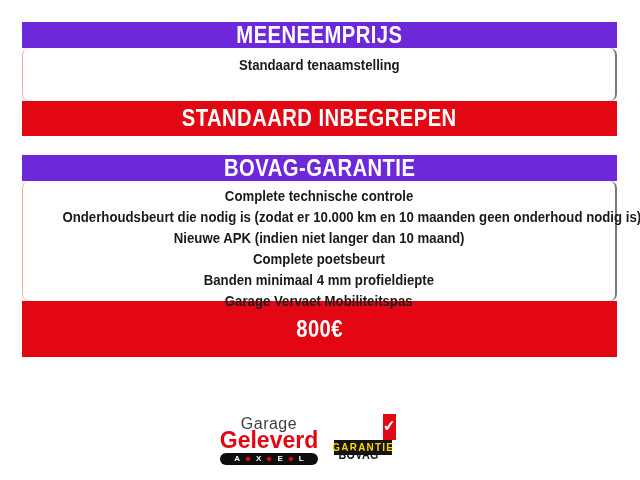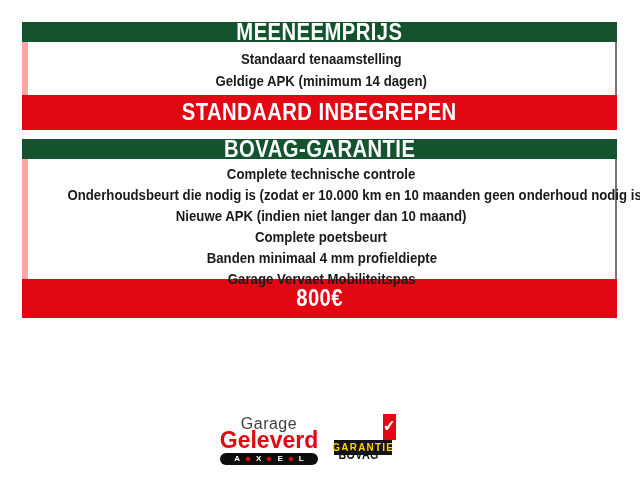--- a/index.html
+++ b/index.html
@@ -2,33 +2,34 @@
 <html><head>
 <meta charset="utf-8">
 <style>
   html,body{margin:0;padding:0;}
   body{
     width:640px;height:480px;background:#ffffff;position:relative;overflow:hidden;
     font-family:"Liberation Sans",sans-serif;-webkit-font-smoothing:antialiased;
   }
   .panel{position:absolute;left:22px;width:595px;}
   #panel-top{top:22px;}
-  #panel-bottom{top:139px;}
+  #panel-bottom{top:155px;}
   .bar{width:100%;display:flex;align-items:center;justify-content:center;}
-  .bar.black{background:#14532d;height:20px;}
+  .bar.black{background:#6d28d9;height:26px;}
   .bar.red{background:#e30613;height:35px;align-items:center;}
-  .bar.red.tall{height:39px;}
+  .bar.red.tall{height:56px;}
   .bar-text{
     color:#ffffff;font-weight:bold;font-size:23px;letter-spacing:.5px;
     display:inline-block;transform:scaleX(0.88);white-space:nowrap;
   }
   .panel-body{
     background:#ffffff;box-sizing:border-box;
-    border-left:6px solid #fca5a5;border-right:2px solid #77787b;
+    border-left:1px solid #fca5a5;border-right:2px solid #77787b;
     text-align:center;
+    border-radius:7px;
   }
   #panel-top .panel-body{height:53px;padding-top:6px;}
   #panel-bottom .panel-body{height:120px;padding-top:4px;}
   .line{font-size:15px;line-height:21px;font-weight:bold;color:#1a1a1a;}
   #panel-top .line{line-height:22px;}
   .line > span{display:inline-block;transform:scaleX(0.88);white-space:nowrap;}
 
   
   #logo-row{position:absolute;left:0;top:414px;width:612px;display:flex;
     justify-content:center;align-items:flex-start;gap:16px;}
@@ -58,21 +59,20 @@
 </style>
 </head>
 <body>
 
 <section class="panel" id="panel-top">
   <div class="bar black">
     <span class="bar-text">MEENEEMPRIJS</span>
   </div>
   <div class="panel-body">
     <div class="line"><span>Standaard tenaamstelling</span></div>
-    <div class="line"><span>Geldige APK (minimum 14 dagen)</span></div>
   </div>
   <div class="bar red">
     <span class="bar-text">STANDAARD INBEGREPEN</span>
   </div>
 </section>
 
 <section class="panel" id="panel-bottom">
   <div class="bar black">
     <span class="bar-text">BOVAG-GARANTIE</span>
   </div>

